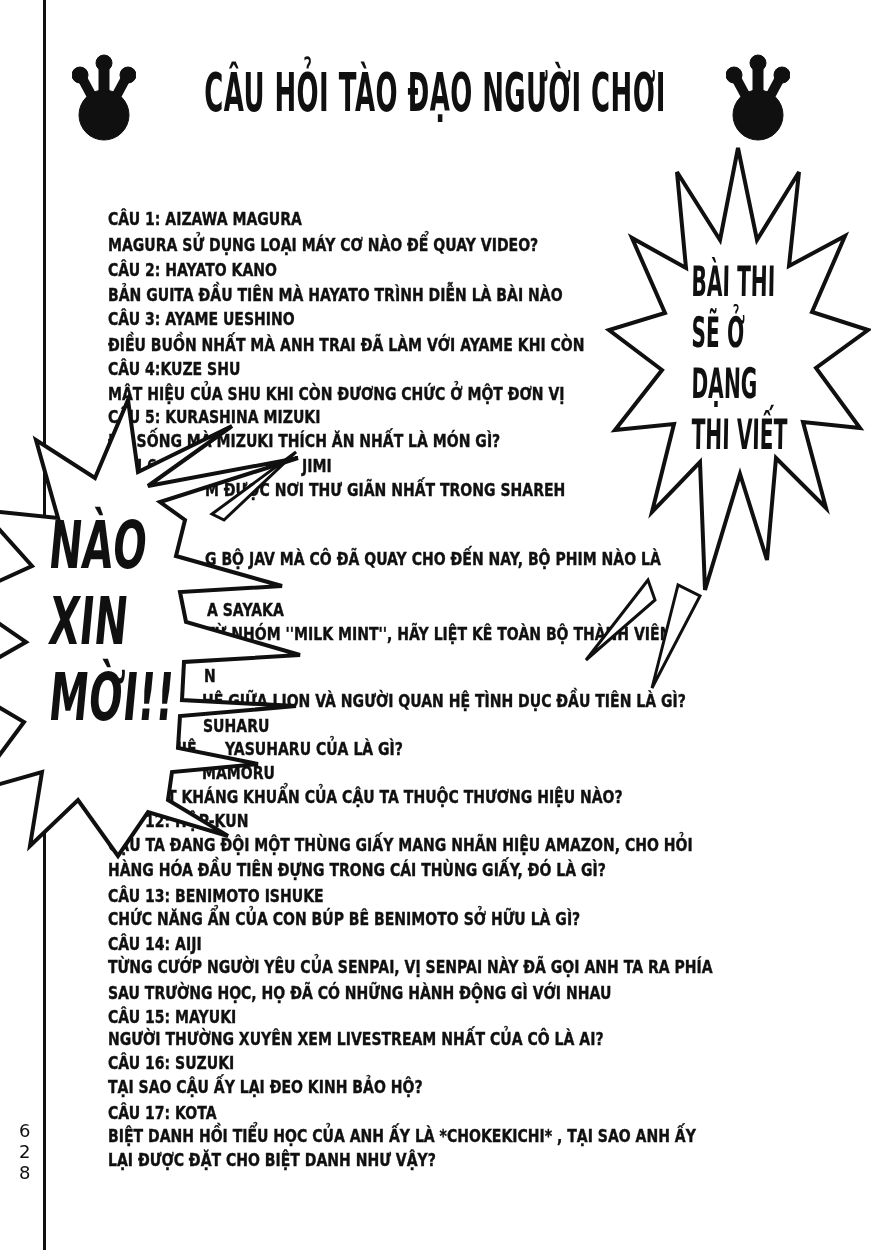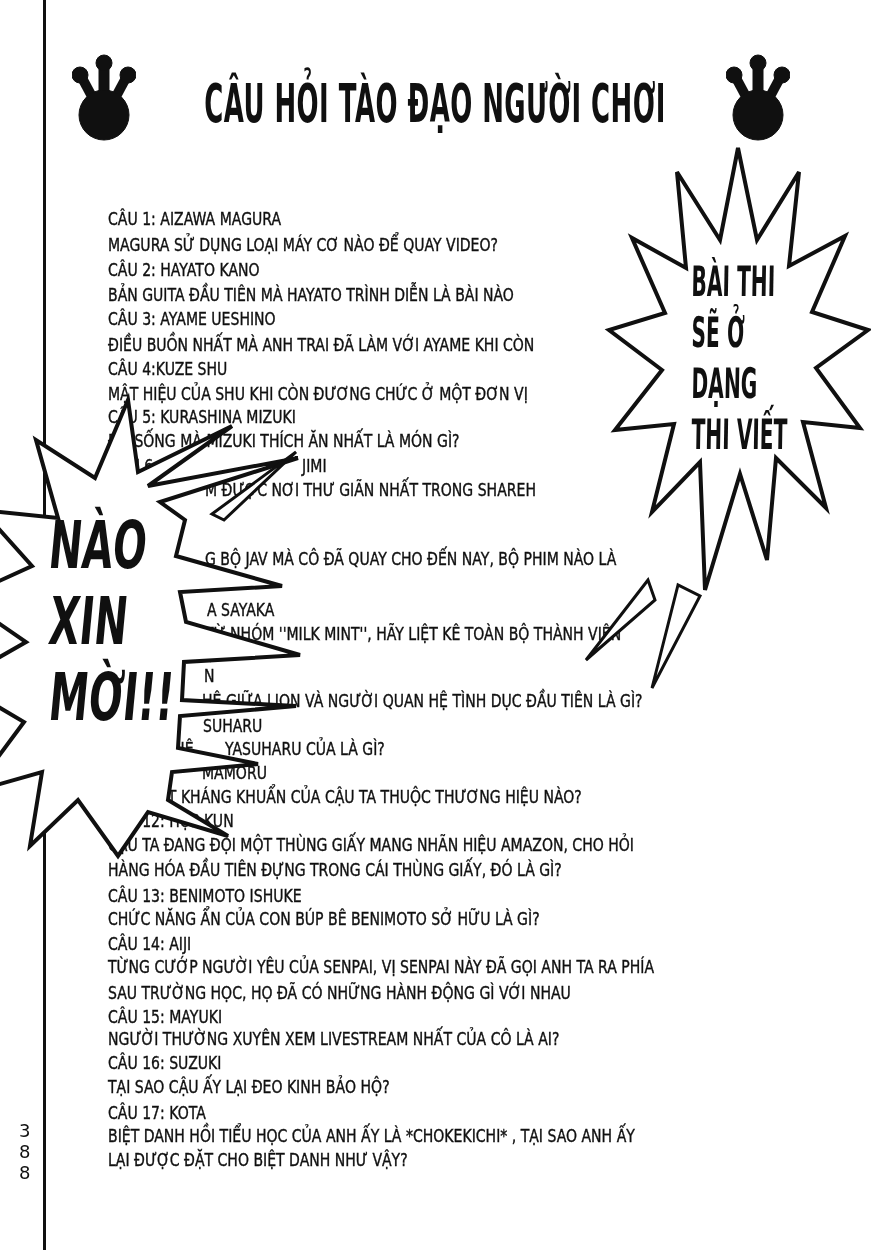--- a/index.html
+++ b/index.html
@@ -12,31 +12,31 @@
     position:absolute; left:43px; top:0; width:3px; height:1250px;
     background:var(--ink,#101010); z-index:1;
   }
   .pagenum{
     position:absolute; left:19px; top:1120px; width:14px;
     font-size:18px; line-height:21px; word-break:break-all;
     color:var(--ink,#101010); z-index:1; letter-spacing:0;
   }
   .header{
     position:absolute; left:0; top:64px; width:871px; height:80px;
-    display:flex; align-items:center; justify-content:center; z-index:2;
+    display:flex; align-items:flex-start; justify-content:center; z-index:2;
   }
   .title{
     display:inline-block; font-weight:bold; font-size:54px; line-height:58px;
     white-space:nowrap; transform:scaleX(0.48); transform-origin:center top;
     letter-spacing:1px;
   }
   .crown{ position:absolute; z-index:2; }
   .crown.left{ left:72px; top:52px; }
   .crown.right{ left:726px; top:52px; }
-  .quiz-layer{ position:absolute; left:0; top:0; width:871px; height:1250px; z-index:2; }
+  .quiz-layer{ position:absolute; left:0; top:0; width:871px; height:1250px; z-index:2;font-weight:bold; }
   .quiz-seg{
     position:absolute; white-space:nowrap; font-size:18px; line-height:22px;
     transform:scaleX(0.78); transform-origin:left top;
     -webkit-text-stroke:0.4px var(--ink,#101010);
   }
   .bubble-svg{ position:absolute; left:0; top:0; z-index:3; }
   .bubble-text{ position:absolute; z-index:4; text-align:left; }
   .bubble-text .bline{ font-weight:bold; white-space:nowrap; }
   .bubble-right-text{ left:640px; top:256px; width:200px; }
   .bubble-right-text .bline{
@@ -48,21 +48,21 @@
     font-size:66px; line-height:76px;
     transform:scaleX(0.6) skewX(-9deg); transform-origin:center top;
   }
 </style>
 </head>
 <body>
 
 <div class="page" style="--ink: #101010; --paper: #ffffff;">
 
   <div class="border-line"></div>
-  <div class="pagenum">388</div>
+  <div class="pagenum">628</div>
 
   <svg class="crown left" width="64" height="90" viewBox="0 0 64 90">
     <g fill="#101010" stroke="#101010">
       <line x1="32" y1="12" x2="32" y2="50" stroke-width="11"></line>
       <line x1="9" y1="24" x2="24" y2="52" stroke-width="10"></line>
       <line x1="55" y1="24" x2="40" y2="52" stroke-width="10"></line>
       <circle cx="32" cy="11" r="8"></circle>
       <circle cx="8" cy="23" r="8"></circle>
       <circle cx="56" cy="23" r="8"></circle>
       <circle cx="32" cy="63" r="25"></circle>

